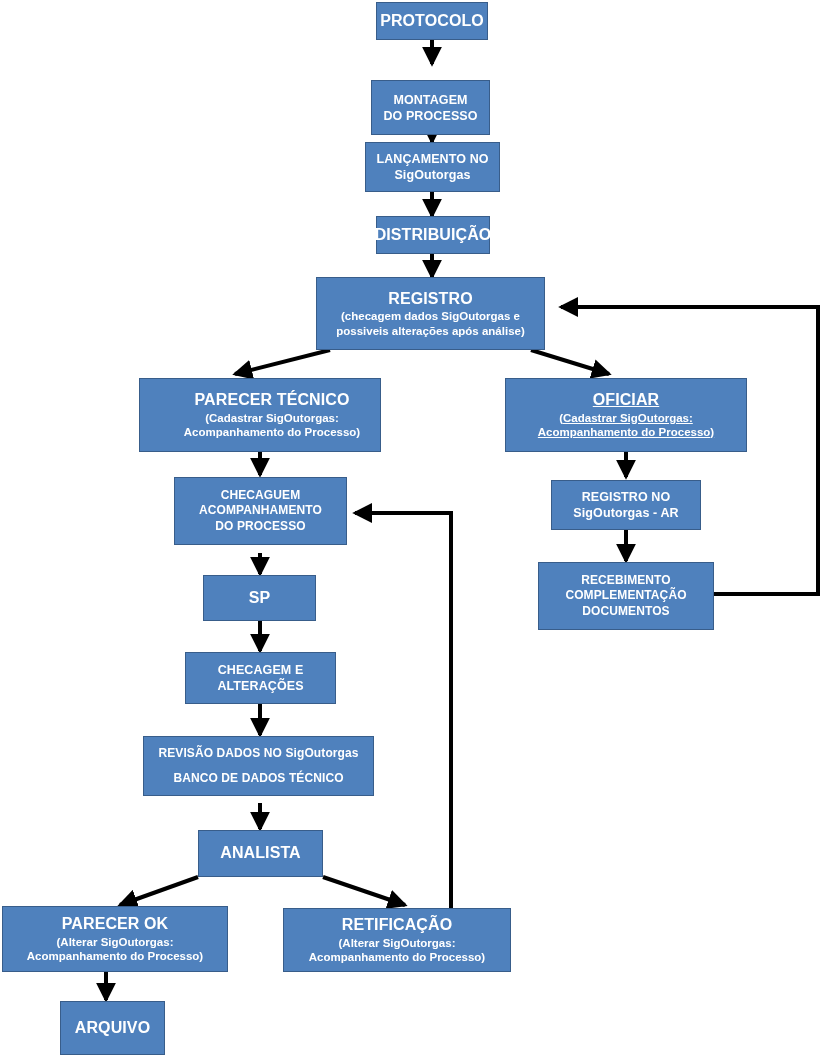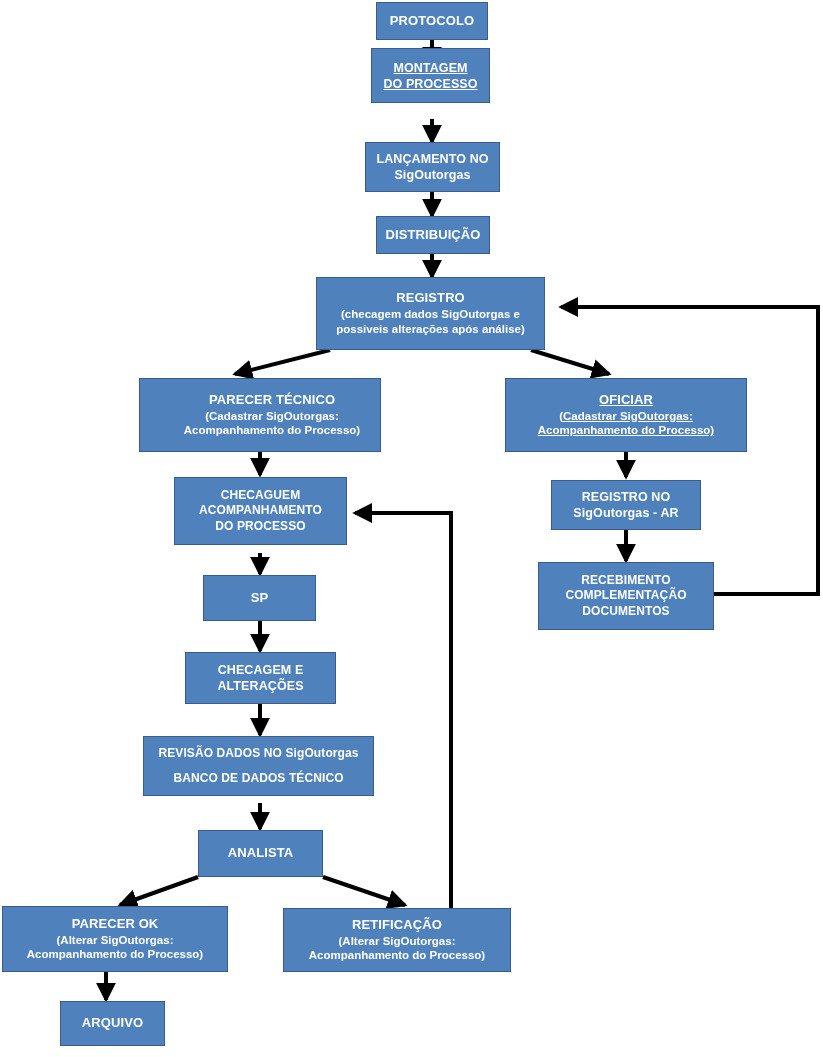--- a/index.html
+++ b/index.html
@@ -34,21 +34,21 @@
     display: flex;
     flex-direction: column;
     align-items: center;
     justify-content: center;
     text-align: center;
     line-height: 1.28;
     z-index: 2;
   }
   .node .ttl {
     font-weight: bold;
-    font-size: 13px;
+    font-size: 16px;
     letter-spacing: .1px;
   }
   .node .sub {
     font-weight: bold;
     font-size: 11.5px;
     letter-spacing: 0px;
   }
   .node .ttl.sm { font-size: 12px; }
   .node.two-line .ttl { font-size: 12.5px; }
   .node .gap { height: 9px; }
@@ -91,21 +91,21 @@
       <path d="M 714 594 L 818 594 L 818 307 L 561 307"></path>
 
       <path d="M 451 908 L 451 513 L 355 513"></path>
     </g>
   </svg>
 
   <div class="node" style="left:376px; top:2px; width:112px; height:38px;">
     <span class="ttl">PROTOCOLO</span>
   </div>
 
-  <div class="node two-line" style="left:371px; top:48px; width:119px; height:55px;text-decoration:underline;">
+  <div class="node two-line" style="left:371px; top:80px; width:119px; height:55px;">
     <span class="ttl">MONTAGEM</span>
     <span class="ttl">DO PROCESSO</span>
   </div>
 
   <div class="node two-line" style="left:365px; top:142px; width:135px; height:50px;">
     <span class="ttl">LANÇAMENTO NO</span>
     <span class="ttl">SigOutorgas</span>
   </div>
 
   <div class="node" style="left:376px; top:216px; width:114px; height:38px;">
@@ -171,17 +171,17 @@
     <span class="sub">(Alterar SigOutorgas:</span>
     <span class="sub">Acompanhamento do Processo)</span>
   </div>
 
   <div class="node" style="left:283px; top:908px; width:228px; height:64px;">
     <span class="ttl">RETIFICAÇÃO</span>
     <span class="sub">(Alterar SigOutorgas:</span>
     <span class="sub">Acompanhamento do Processo)</span>
   </div>
 
-  <div class="node" style="left:60px; top:1001px; width:105px; height:45px;">
+  <div class="node" style="left:60px; top:1001px; width:105px; height:54px;">
     <span class="ttl">ARQUIVO</span>
   </div>
 
 </div>
 
 </body></html>

